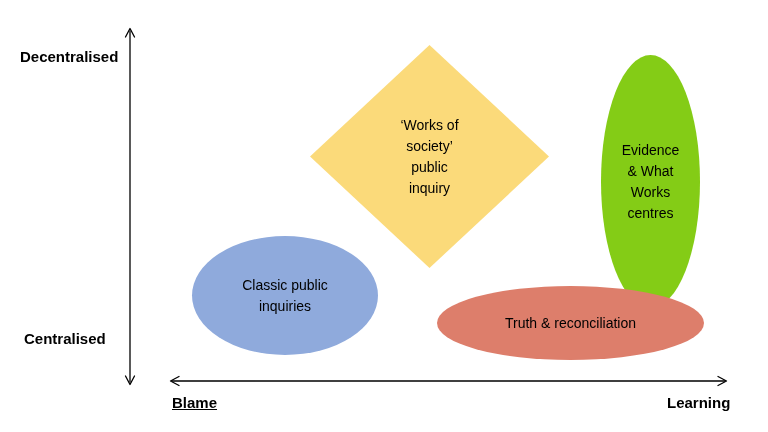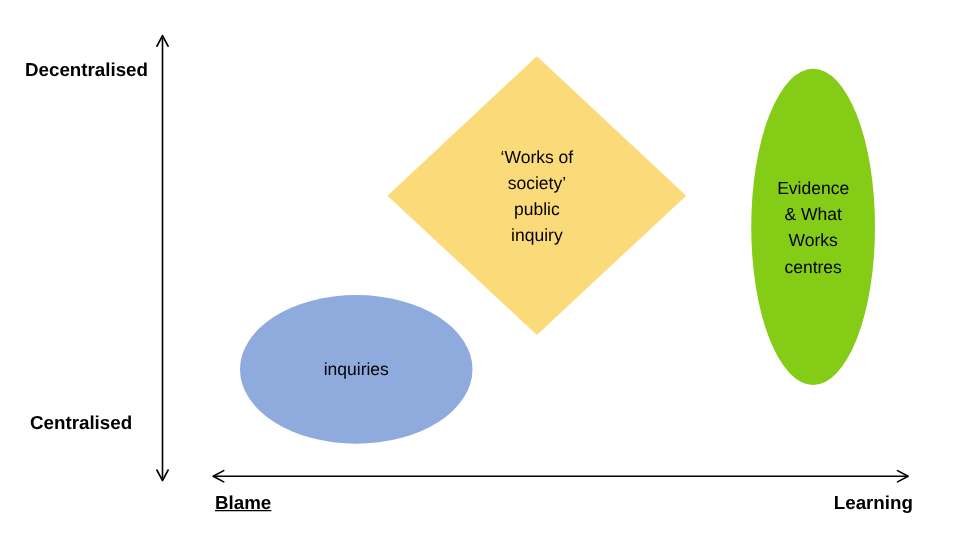--- a/index.html
+++ b/index.html
@@ -92,17 +92,21 @@
   </div>
 
   <div class="shape ellipse ellipse-green" style="background: #84cc16;">
     <span class="line">Evidence</span>
     <span class="line">&amp; What</span>
     <span class="line">Works</span>
     <span class="line">centres</span>
   </div>
 
   <div class="shape ellipse ellipse-blue" style="background: rgb(143, 170, 220);">
+    <span class="line">Classic public</span>
     <span class="line">inquiries</span>
   </div>
 
+  <div class="shape ellipse ellipse-red" style="background: rgb(221, 126, 107);">
+    <span class="line">Truth &amp; reconciliation</span>
+  </div>
 
 </div>
 
 </body></html>

